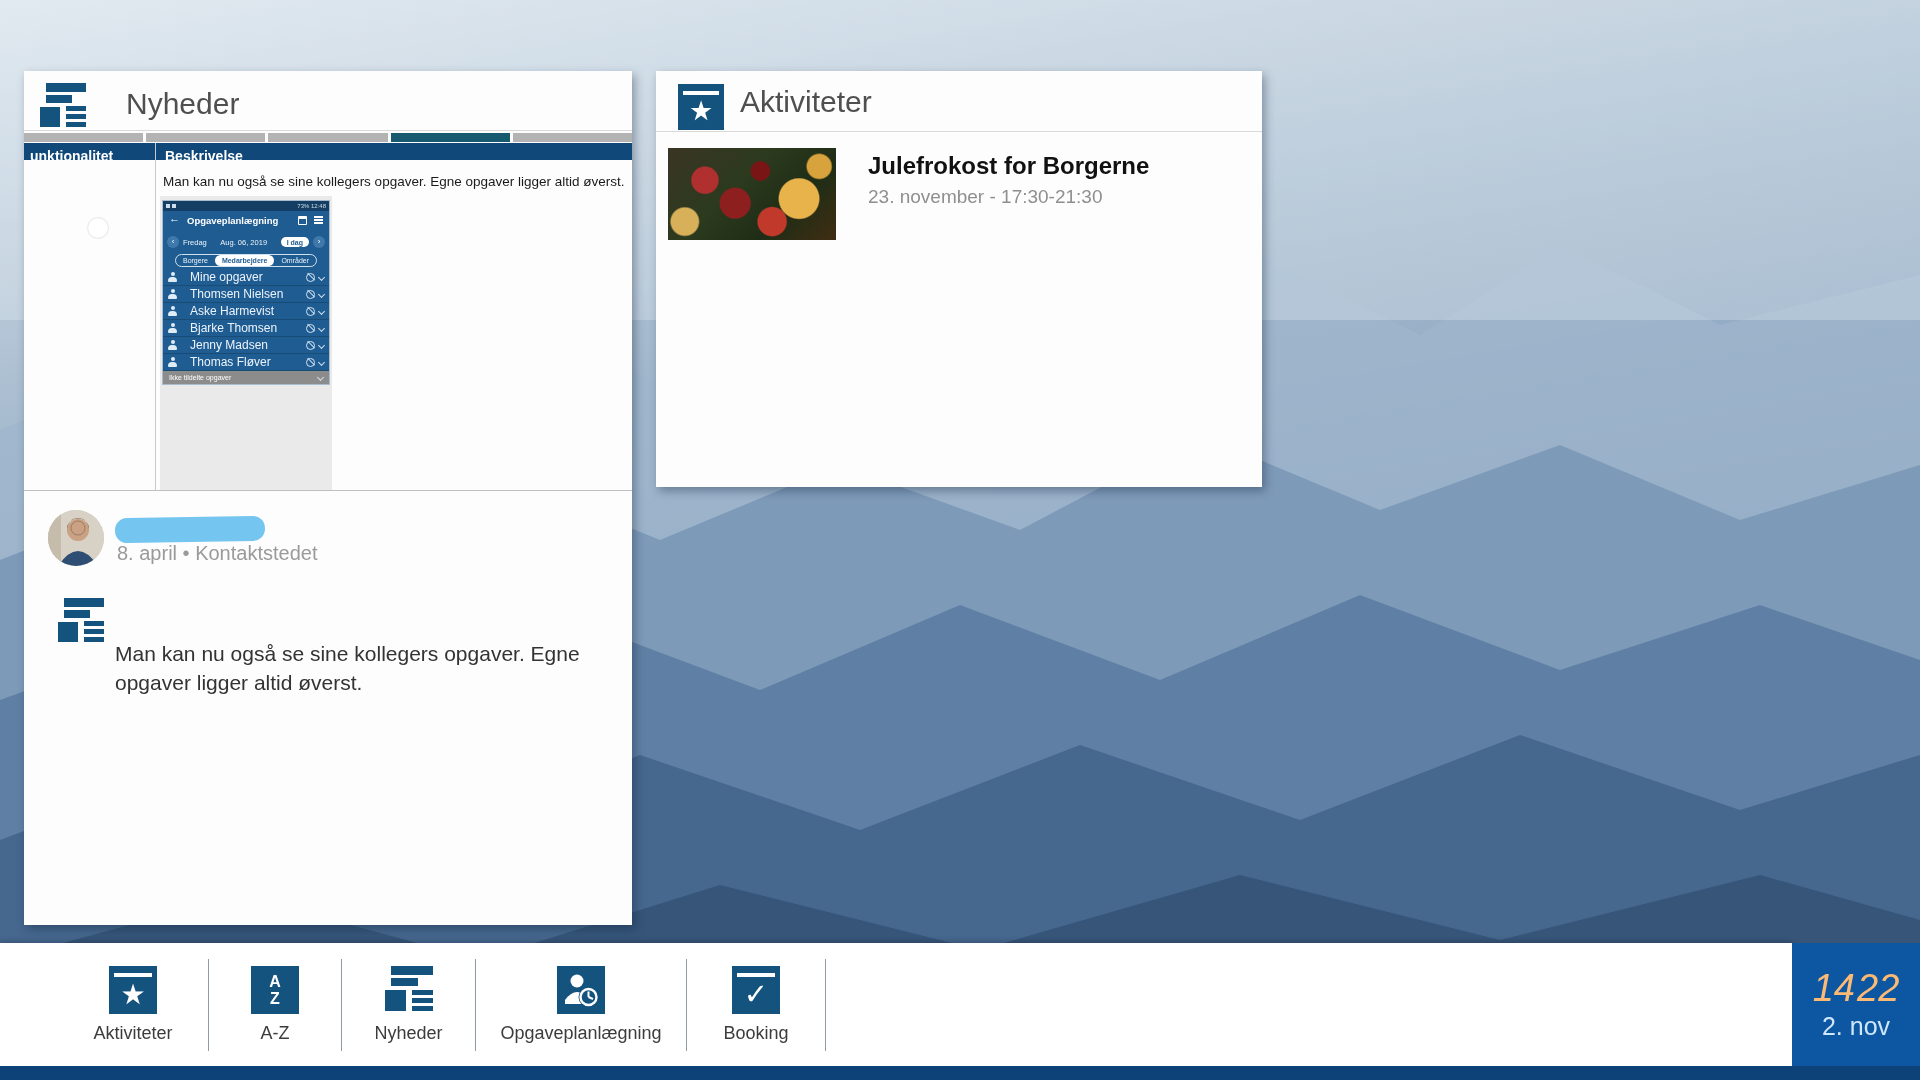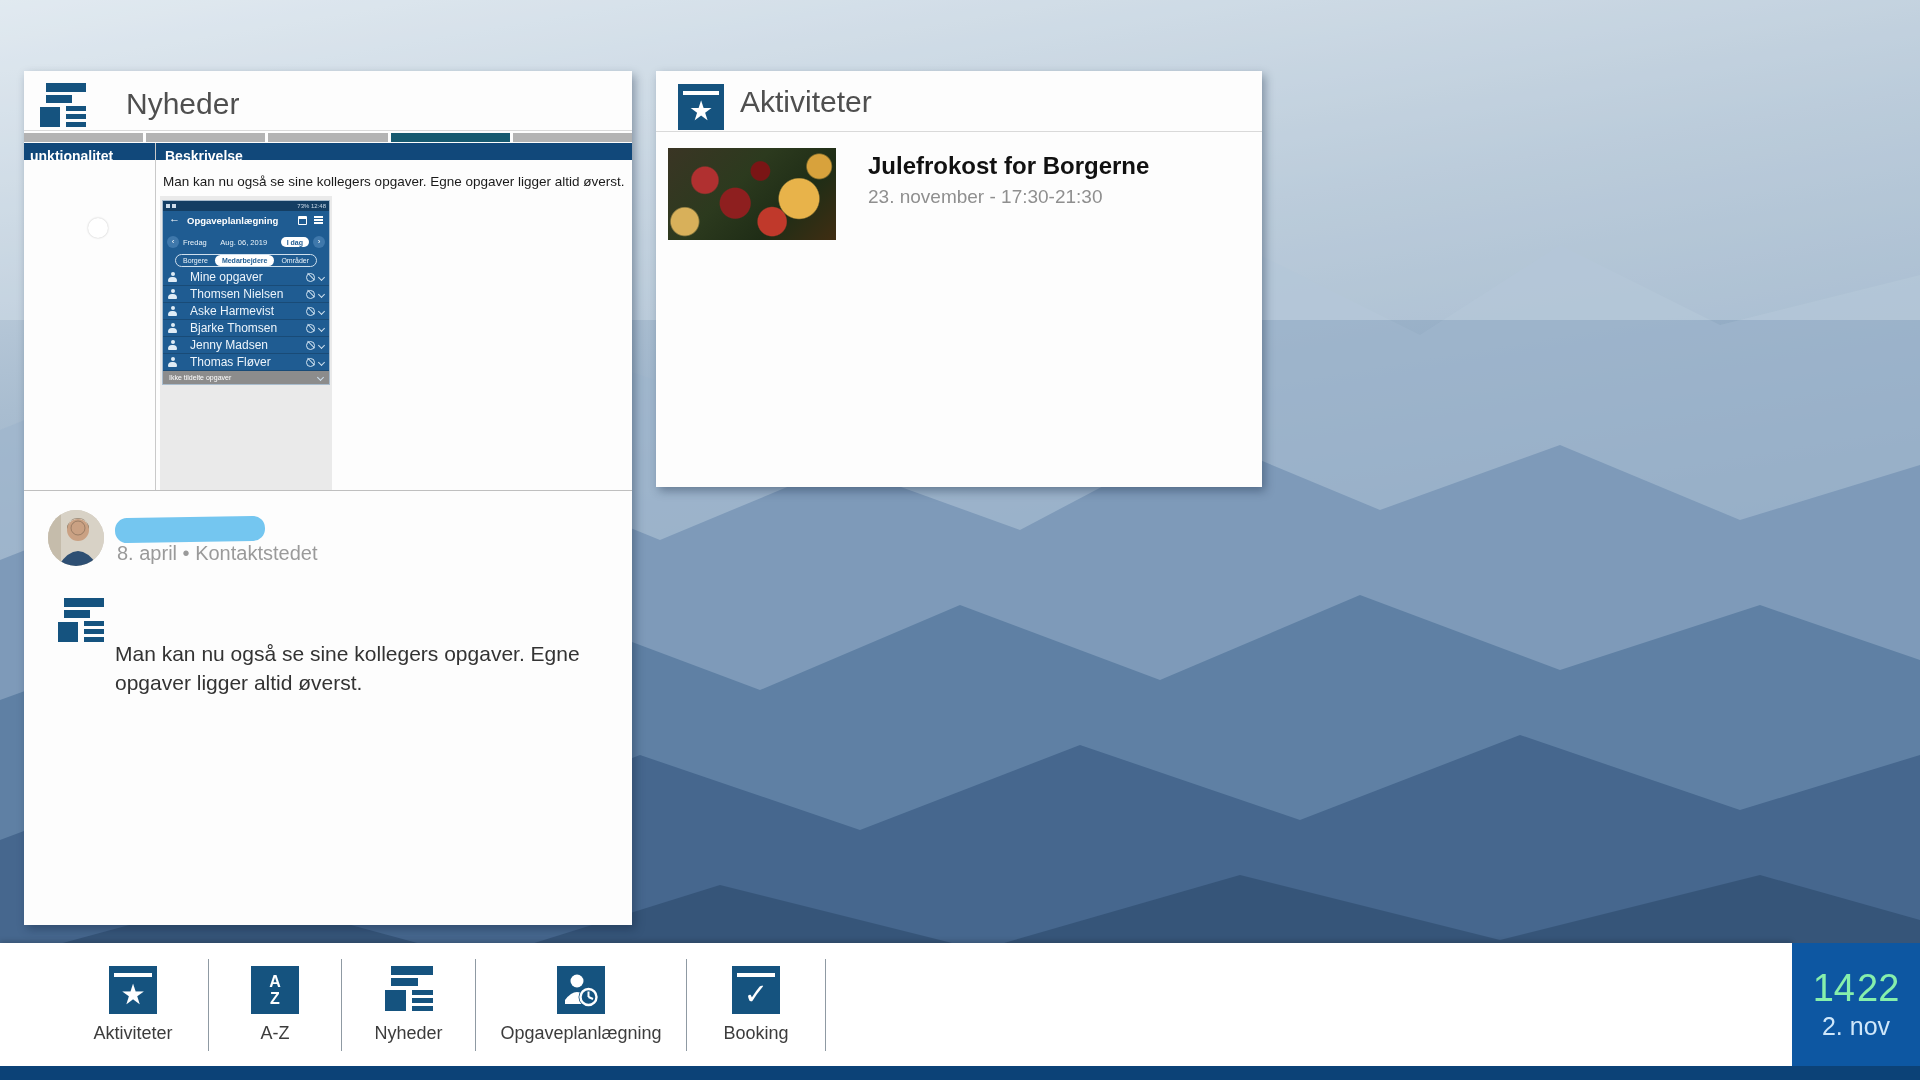--- a/index.html
+++ b/index.html
@@ -121,21 +121,21 @@
   .tile .tline{position:absolute;left:5px;right:5px;top:7px;height:4px;background:#fff;}
   .tile .tstar{position:absolute;left:0;right:0;top:12px;text-align:center;color:#fff;font-size:28px;line-height:33px;}
   .tile .tcheck{position:absolute;left:0;right:0;top:11px;text-align:center;color:#fff;font-size:29px;line-height:34px;font-weight:bold;}
   .tile-az{display:flex;flex-direction:column;align-items:center;justify-content:center;color:#fff;font-weight:bold;font-size:16px;line-height:17px;}
   .newsglyph48{position:relative;width:48px;height:48px;}
   .newsglyph48 i{position:absolute;display:block;background:#15537f;}
   .vitacomm-svg{display:block;}
 
   
   .clockbox{position:absolute;left:1792px;top:943px;width:128px;height:123px;background:#0d57a2;display:flex;flex-direction:column;align-items:center;justify-content:center;}
-  .clock-time{font-size:38px;color:#86efac;display:flex;gap:2px;line-height:40px;}
+  .clock-time{font-size:38px;color:#fdba74;display:flex;gap:2px;line-height:40px;font-style:italic;}
   .clock-date{font-size:25px;color:#cfe7fa;margin-top:4px;}
   .bottom-strip{position:absolute;left:0;top:1066px;width:1920px;height:14px;background:#0c4277;}
 </style>
 </head>
 <body>
 
 <div class="stage">
 
   <svg class="bg" viewBox="0 0 1920 1080" preserveAspectRatio="none">
     <defs>

